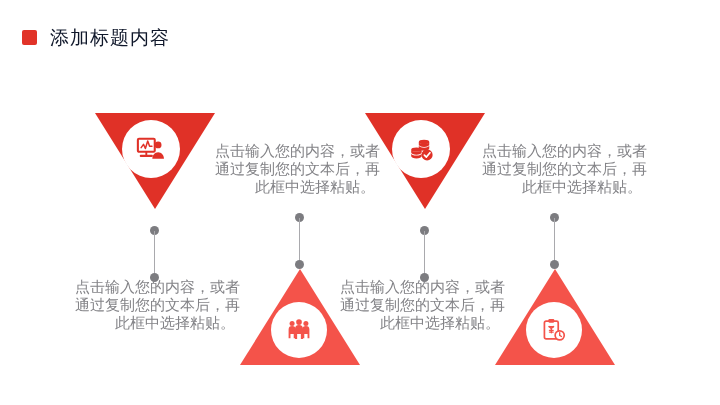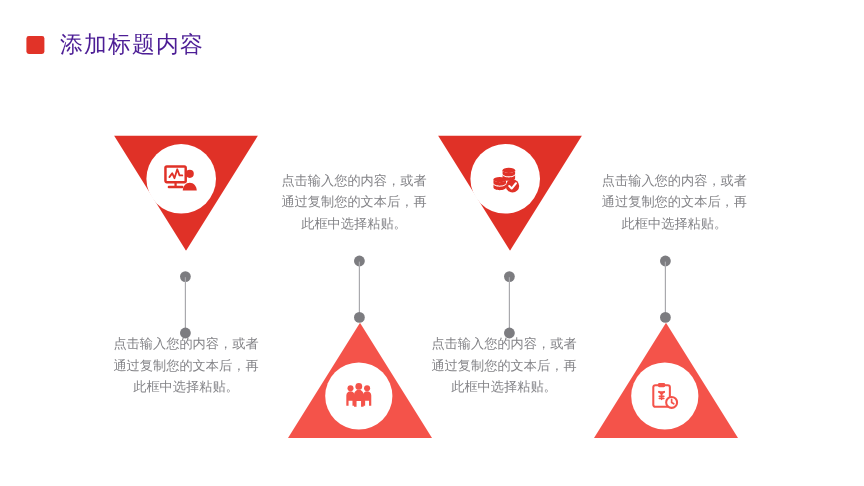--- a/index.html
+++ b/index.html
@@ -6,21 +6,21 @@
   body{
     width:720px;height:405px;background:#ffffff;
     font-family:"Liberation Sans","DejaVu Sans",sans-serif;
     overflow:hidden;position:relative;
   }
   #slide{position:absolute;left:0;top:0;width:720px;height:405px;background:#fff;}
 
   
   #title-bar{position:absolute;left:22px;top:28px;display:flex;align-items:center;}
   #title-bullet{width:15px;height:15px;border-radius:2px;background:#e13328;margin-right:13px;flex:0 0 auto;}
-  #title-text{font-size:19px;color:#4c1d95;letter-spacing:1px;line-height:1;white-space:nowrap;}
+  #title-text{font-size:19px;color:#0f172a;letter-spacing:1px;line-height:1;white-space:nowrap;}
 
   
   .node{position:absolute;width:120px;height:96px;}
   .tri{position:absolute;left:0;top:0;width:120px;height:96px;}
   .tri svg{display:block;width:120px;height:96px;}
   .badge{
     position:absolute;border-radius:50%;background:#ffffff;
     display:flex;align-items:center;justify-content:center;
   }
   .node.down .badge{left:27px;top:7px;width:58px;height:58px;}
@@ -29,22 +29,22 @@
 
   
   .connector{position:absolute;width:10px;height:56px;}
   .connector .stem{position:absolute;left:4px;top:5px;width:1.4px;height:46px;background:#a9a9ad;}
   .connector .dot{position:absolute;left:0;width:9px;height:9px;border-radius:50%;background:#7c7c80;}
   .connector .dot.top{top:0;}
   .connector .dot.bottom{bottom:0;}
 
   
   .cap{
-    position:absolute;width:160px;text-align:center;
-    font-size:11px;line-height:18px;color:#838387;
+    position:absolute;width:160px;text-align:right;
+    font-size:15px;line-height:18px;color:#838387;
   }
   .cap div{white-space:nowrap;}
 </style>
 </head>
 <body>
 
 <div id="slide">
 
   <div id="title-bar">
     <div id="title-bullet"></div>

